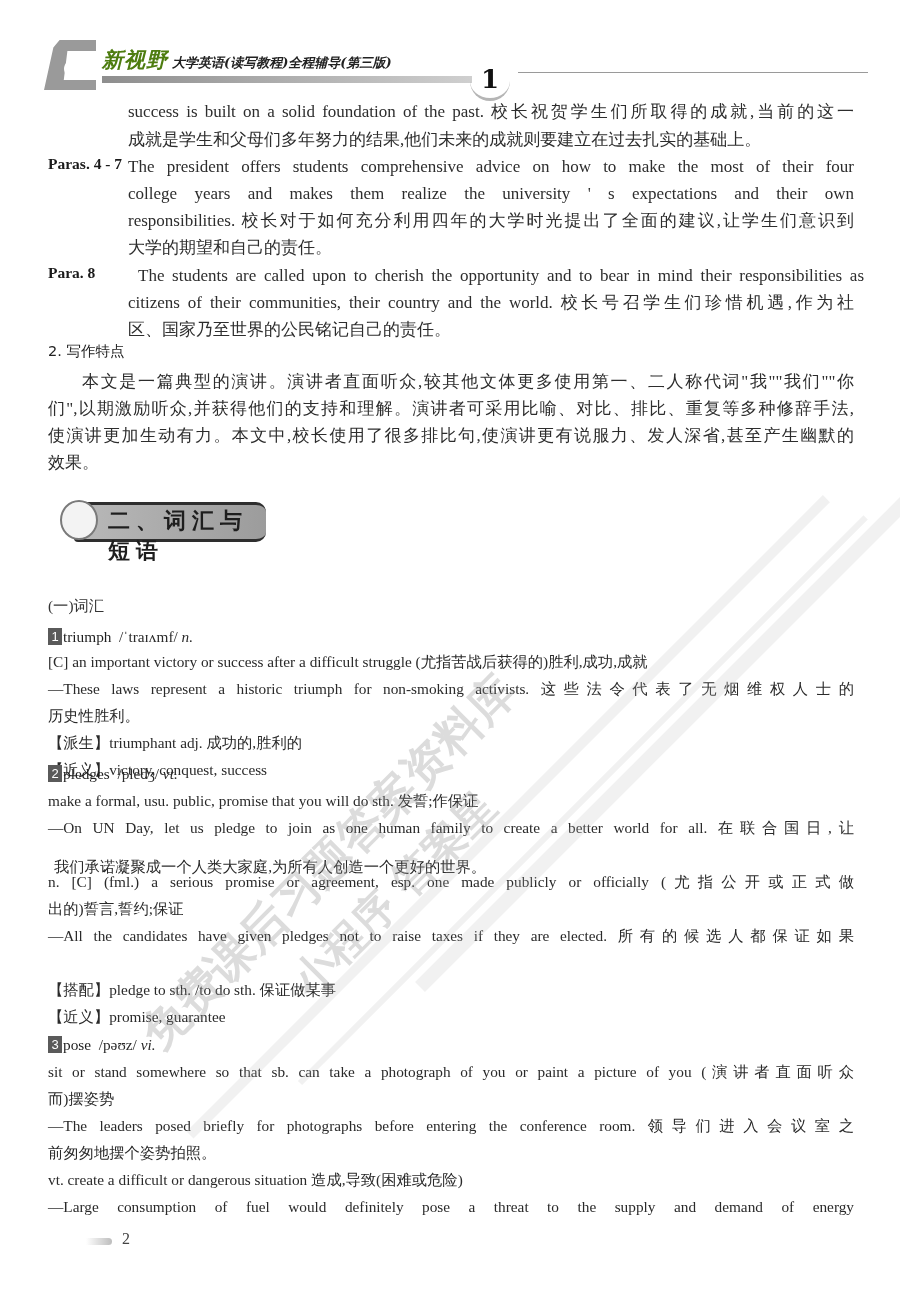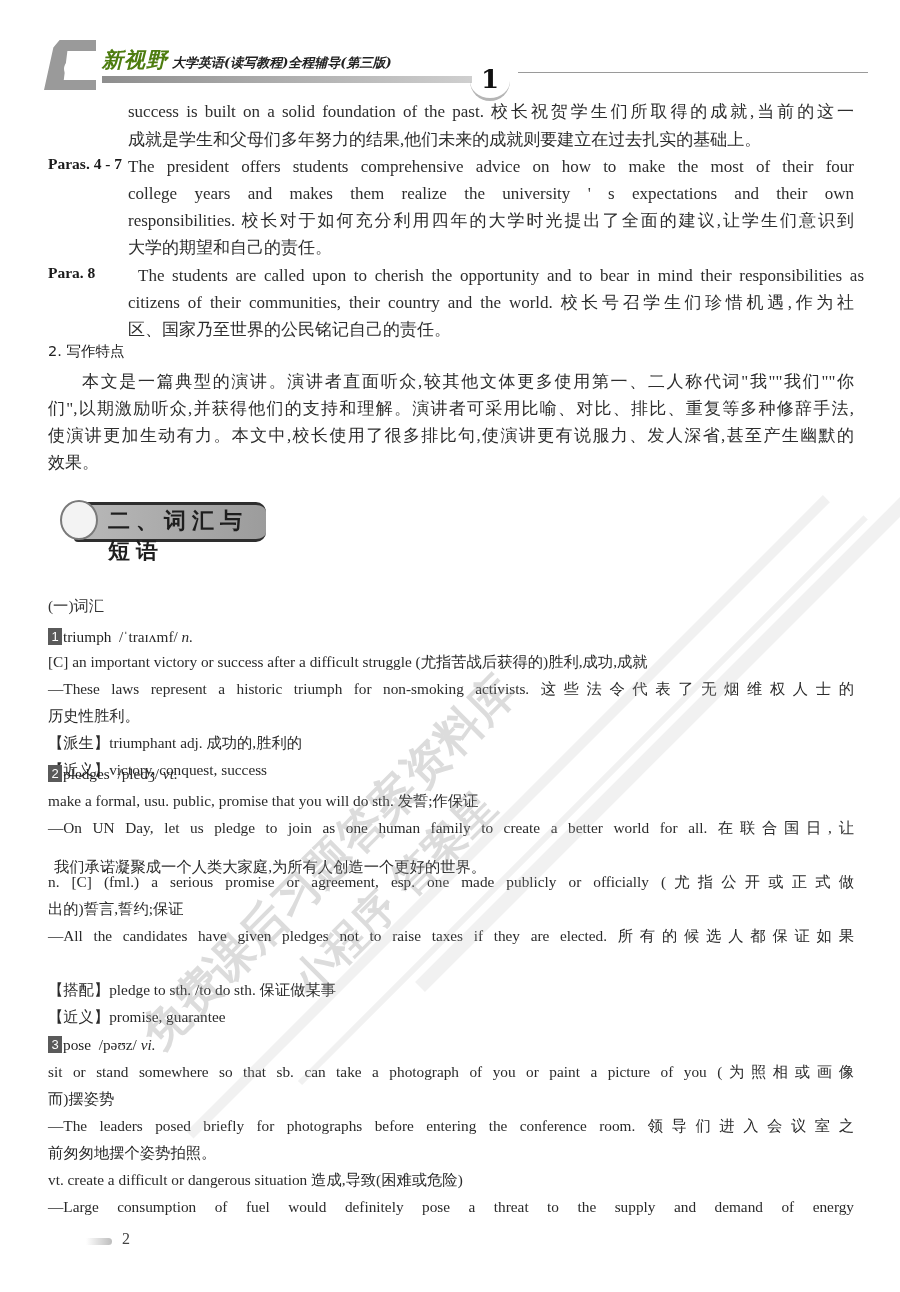--- a/index.html
+++ b/index.html
@@ -125,21 +125,21 @@
   <div class="line" style="top:976px;">
     <span>【搭配】</span><span>pledge to sth. /to do sth. 保证做某事</span>
   </div>
   <div class="line" style="top:1003px;">
     <span>【近义】</span><span>promise, guarantee</span>
   </div>
 
   <div class="line" style="top:1031px;">
     <span class="entry-num">3</span><span class="hw">pose</span>&nbsp;&nbsp;<span>/pəʊz/</span>&nbsp;<span class="it">vi.</span>
   </div>
-  <div class="line justify" style="top:1058px;">sit or stand somewhere so that sb. can take a photograph of you or paint a picture of you (为照相或画像</div>
+  <div class="line justify" style="top:1058px;">sit or stand somewhere so that sb. can take a photograph of you or paint a picture of you (演讲者直面听众</div>
   <div class="line" style="top:1085px;">而)摆姿势</div>
   <div class="line justify" style="top:1112px;">—The leaders posed briefly for photographs before entering the conference room. 领导们进入会议室之</div>
   <div class="line" style="top:1139px;">前匆匆地摆个姿势拍照。</div>
   <div class="line" style="top:1166px;">vt. create a difficult or dangerous situation 造成,导致(困难或危险)</div>
   <div class="line justify" style="top:1193px;">—Large consumption of fuel would definitely pose a threat to the supply and demand of energy</div>
 
   <div class="wm">
     <div class="wm-stripe" style="left:190px; top:1130px; width:900px; transform:rotate(-45deg);"></div>
     <div class="wm-stripe" style="left:300px; top:1080px; width:800px; transform:rotate(-45deg); height:6px;"></div>
     <div class="wm-stripe" style="left:420px; top:980px; width:700px; transform:rotate(-45deg); height:14px;"></div>

